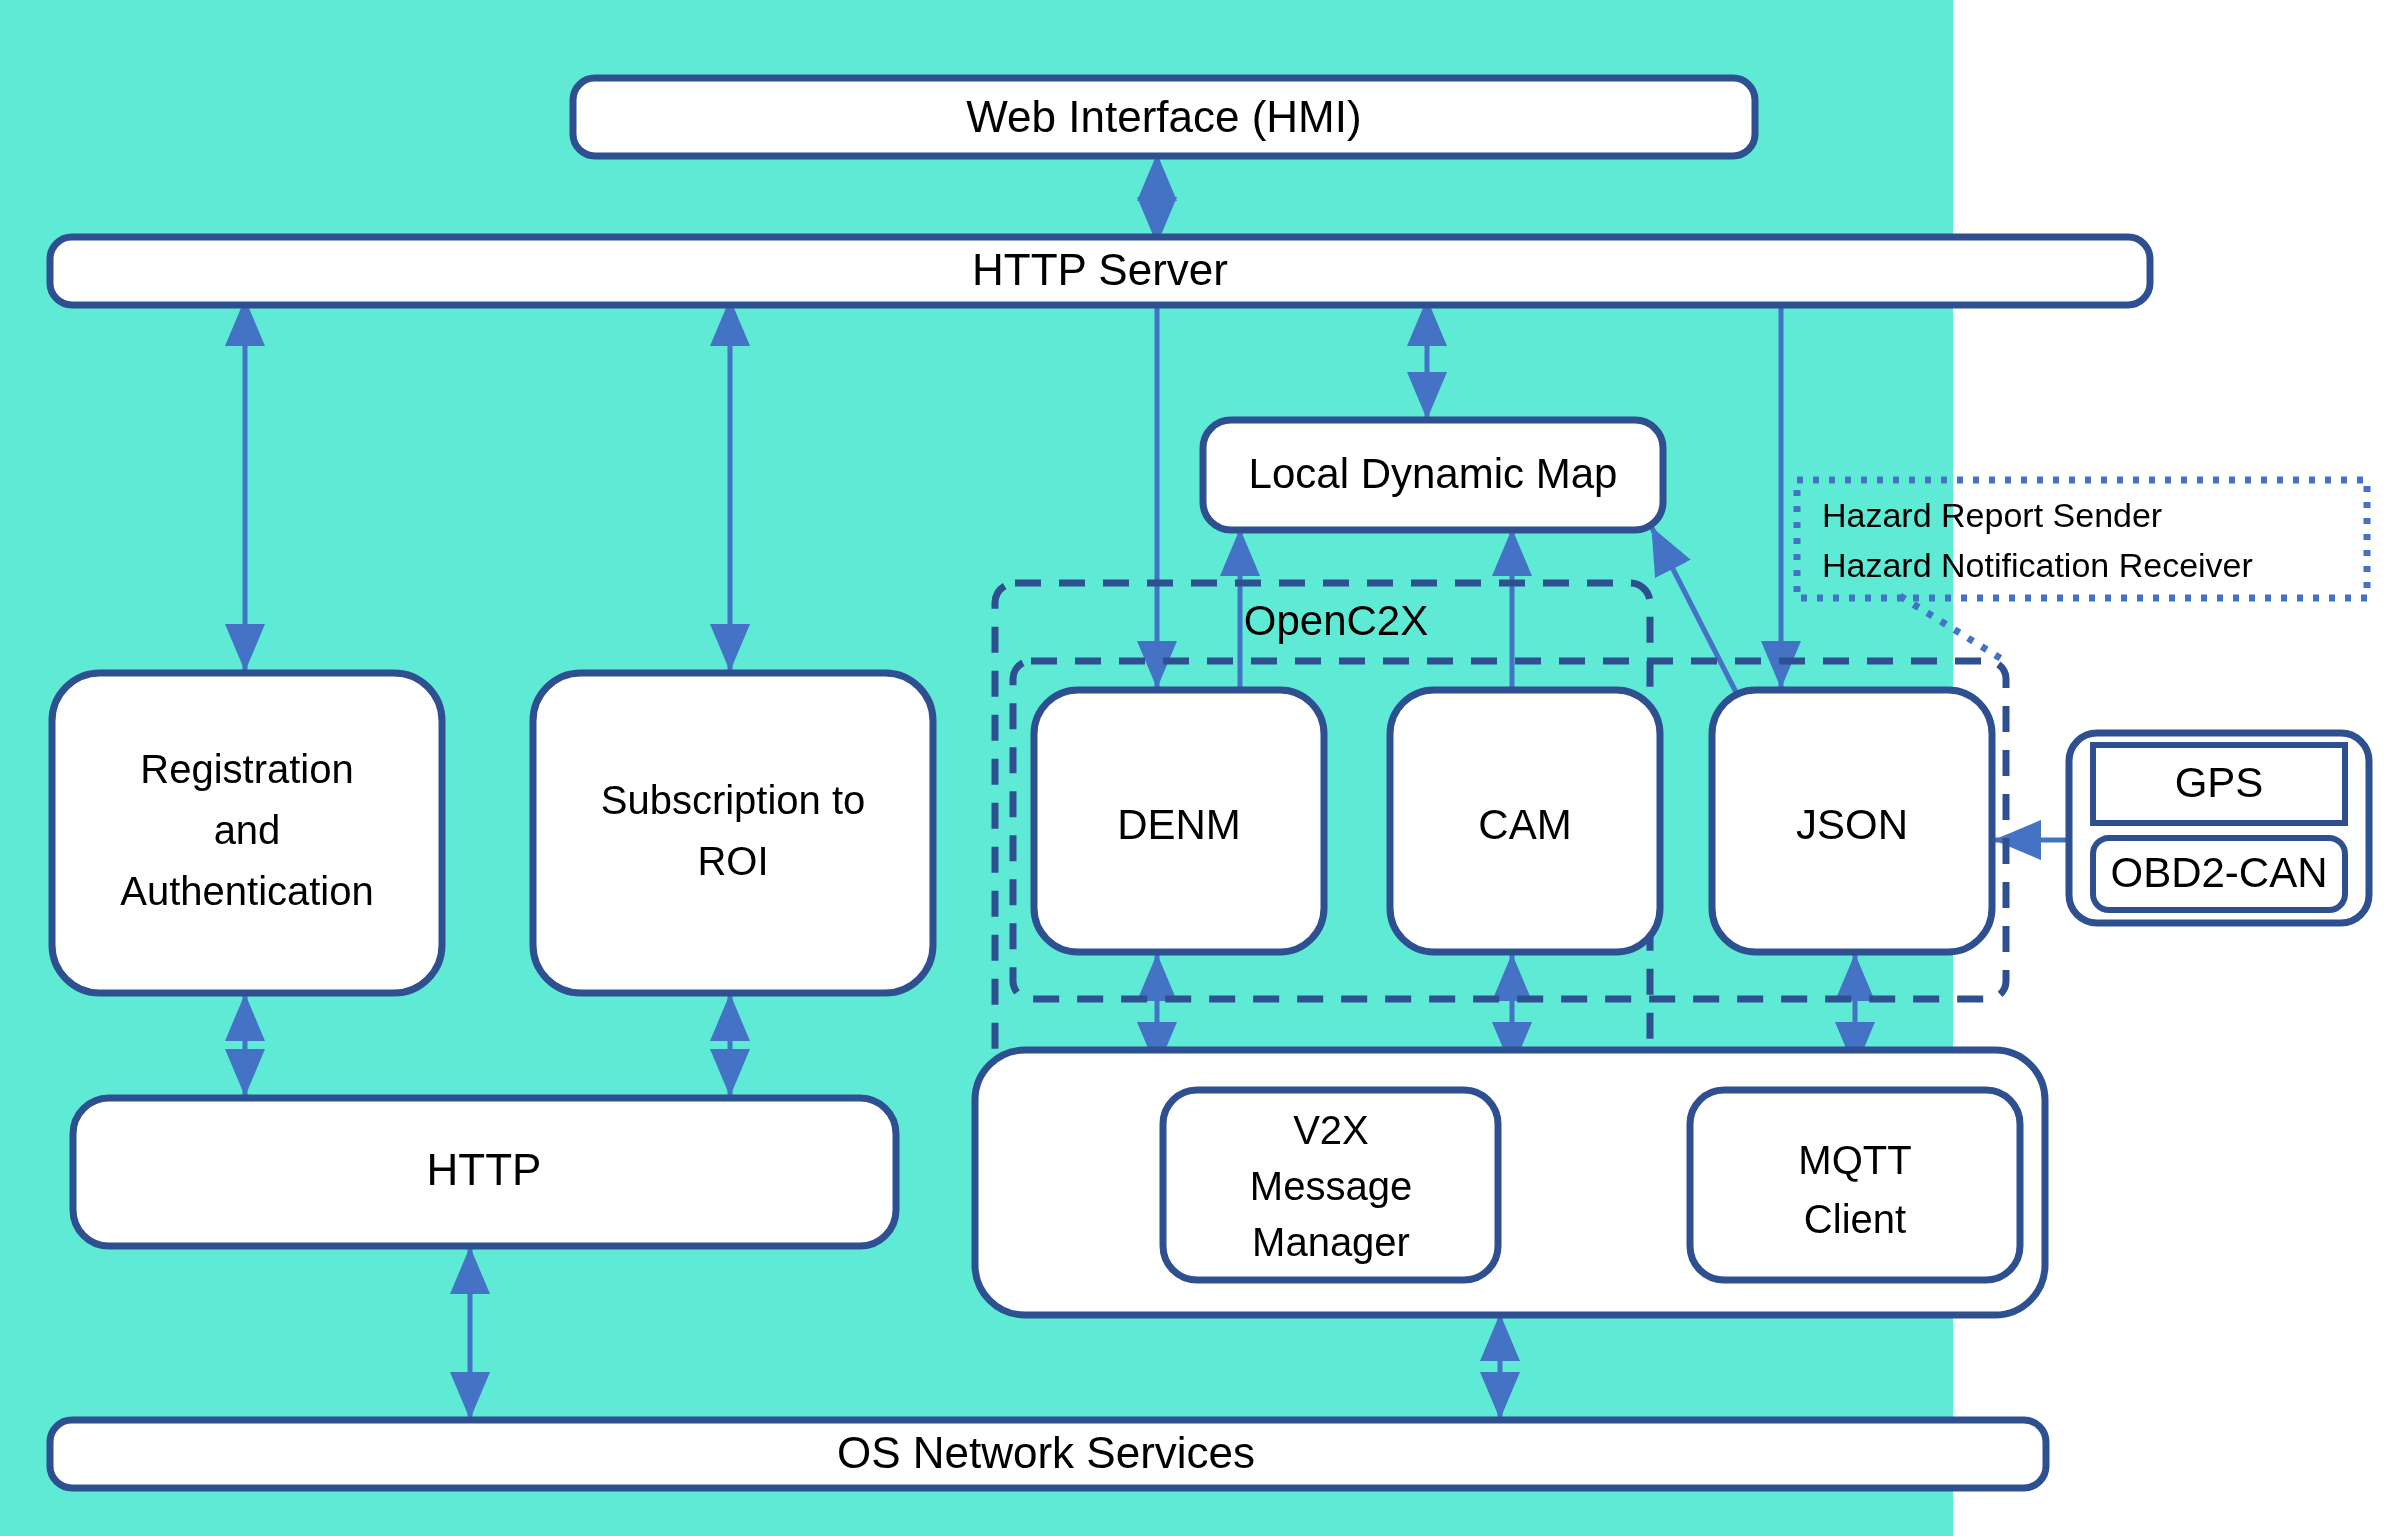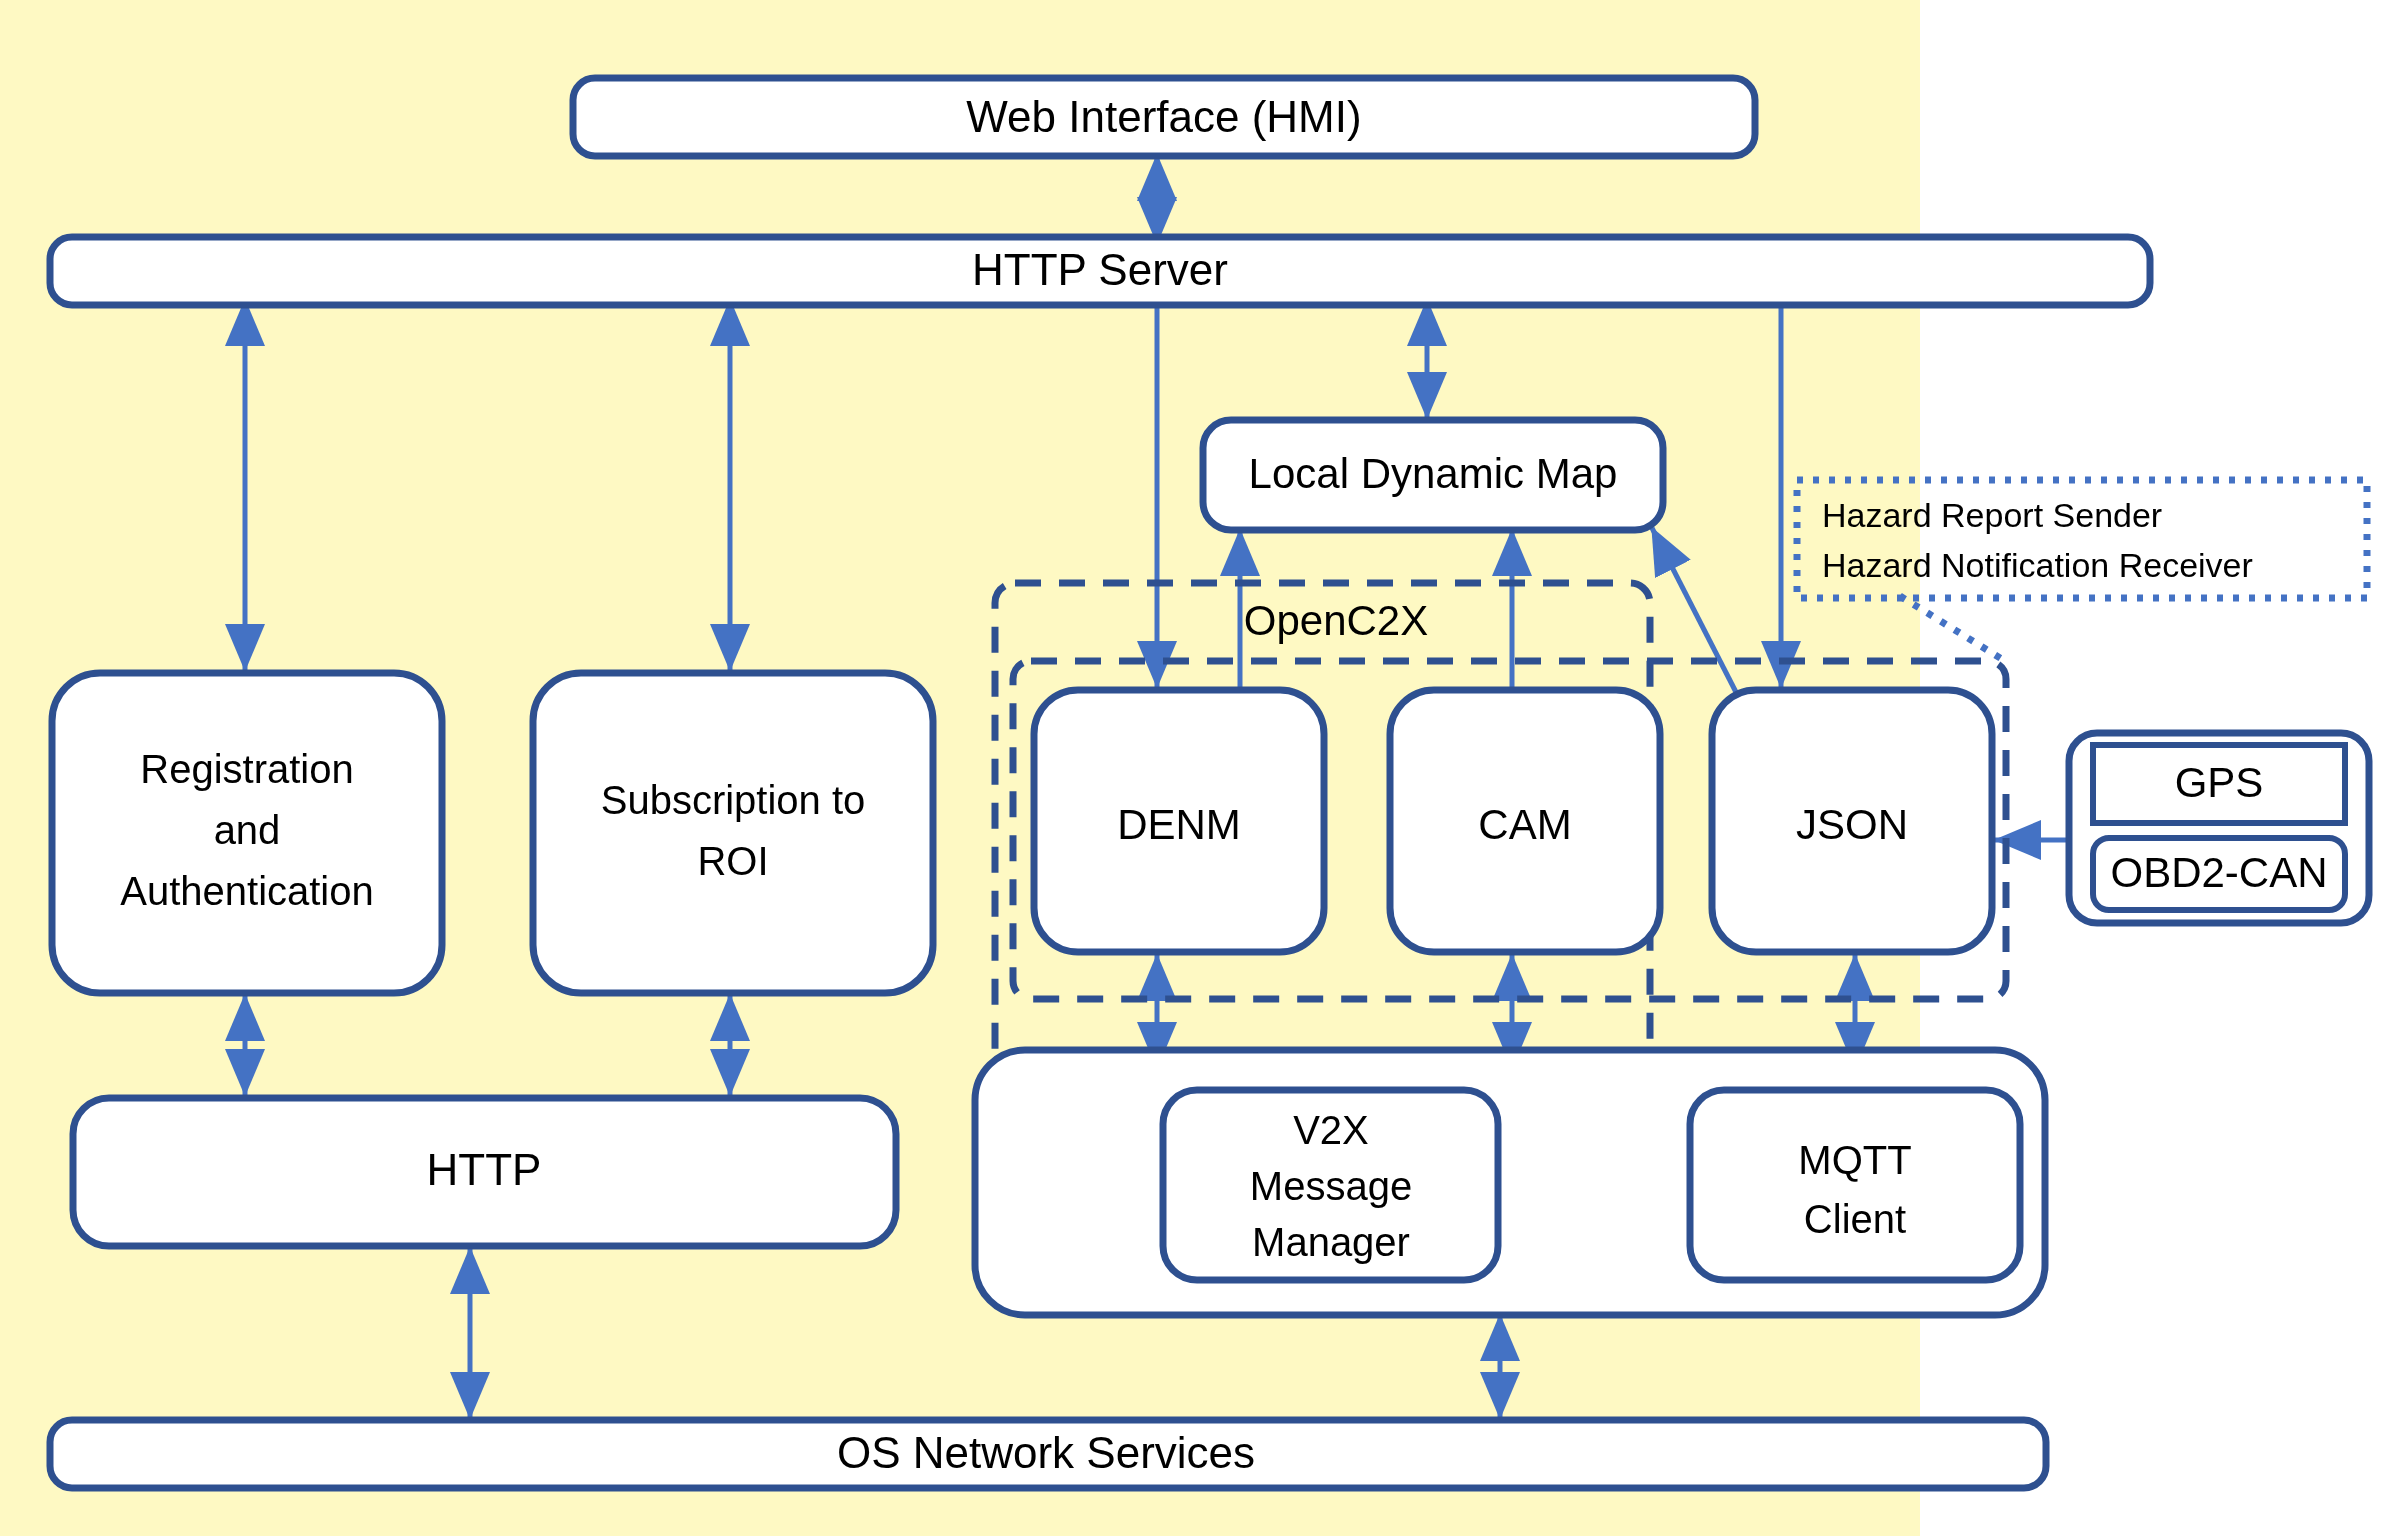--- a/index.html
+++ b/index.html
@@ -1,17 +1,17 @@
 <!DOCTYPE html>
 <html><head>
 <meta charset="utf-8">
 <style>
   html,body{margin:0;padding:0;background:#ffffff;}
   body{width:2400px;height:1536px;overflow:hidden;font-family:"Liberation Sans",sans-serif;}
-  #stage{position:relative;width:1920px;height:1536px;background:#fef9c3;}
+  #stage{position:relative;width:1920px;height:1536px;background:#5eead4;padding-left:33px;}
   svg#diagram{position:absolute;top:0;left:0;width:2400px;height:1536px;}
   .solid-box{fill:#ffffff;stroke:#2E5090;stroke-width:7;}
   .solid-box-thin{fill:#ffffff;stroke:#2E5090;stroke-width:6;}
   .dashed-box{fill:none;stroke:#2E5090;stroke-width:7;stroke-dasharray:26 18;}
   .dotted-box{fill:none;stroke:#4472C4;stroke-width:7;stroke-dasharray:6 10;stroke-linecap:butt;}
   .dotted-leader{fill:none;stroke:#4472C4;stroke-width:7;stroke-dasharray:6 10;stroke-linecap:butt;}
   .conn{stroke:#4472C4;stroke-width:5;fill:none;}
   .boxlabel{font-family:"Liberation Sans",sans-serif;fill:#000000;text-anchor:middle;dominant-baseline:middle;}
   .t-xl{font-size:44px;}
   .t-lg{font-size:42px;}

